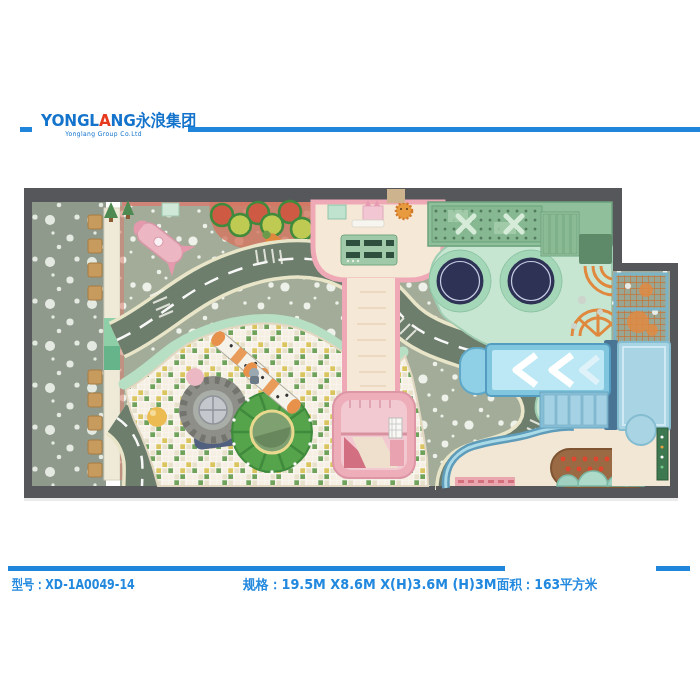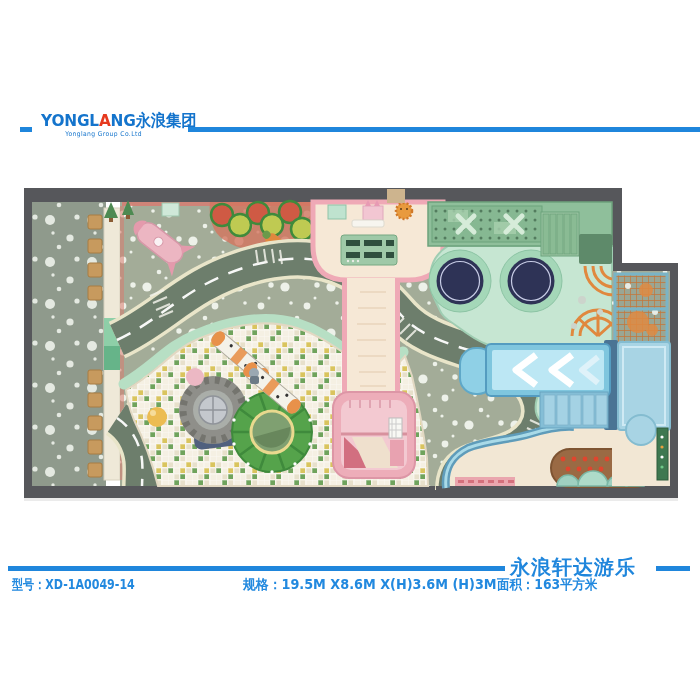--- a/index.html
+++ b/index.html
@@ -423,18 +423,17 @@
             <rect x="583" y="395" width="11" height="30"></rect>
             <rect x="596" y="395" width="11" height="30"></rect>
         </g>
       </g>
     </g>
 
     <rect x="387" y="189" width="18" height="14" fill="#cdb48e"></rect>
   </svg>
 
   <span class="bar-long"></span>
-  <span class="brand">永浪轩达游乐</span>
   <span class="bar-short"></span>
   <span class="info model">型号：XD-1A0049-14</span>
   <span class="info spec">规格：19.5M X8.6M X(H)3.6M (H)3M</span>
   <span class="info area">面积：163平方米</span>
 </div>
 
 </body></html>

